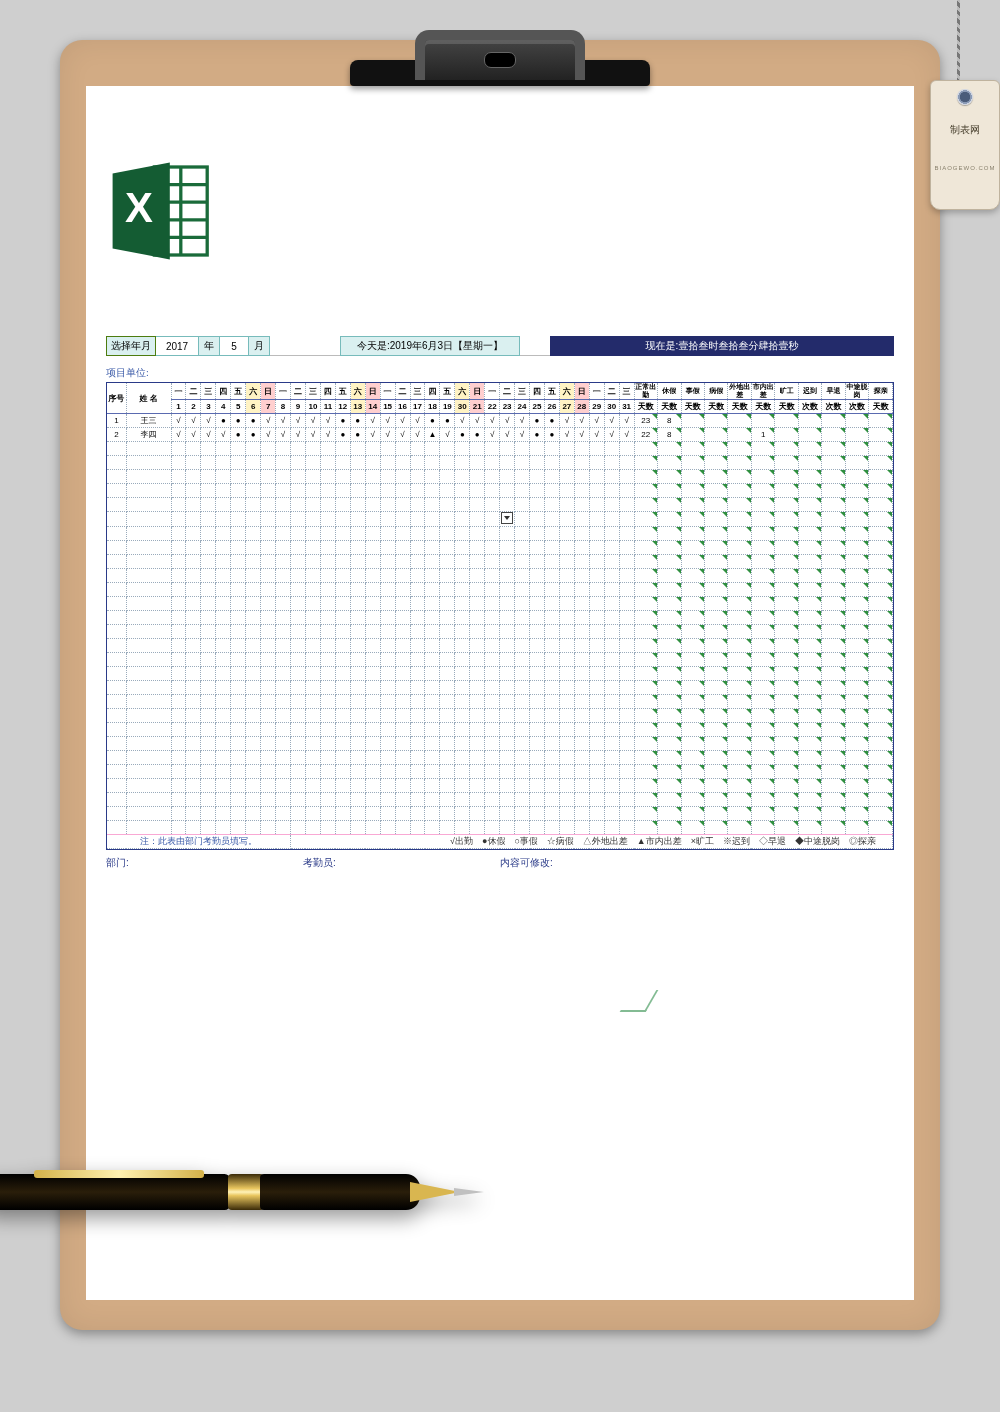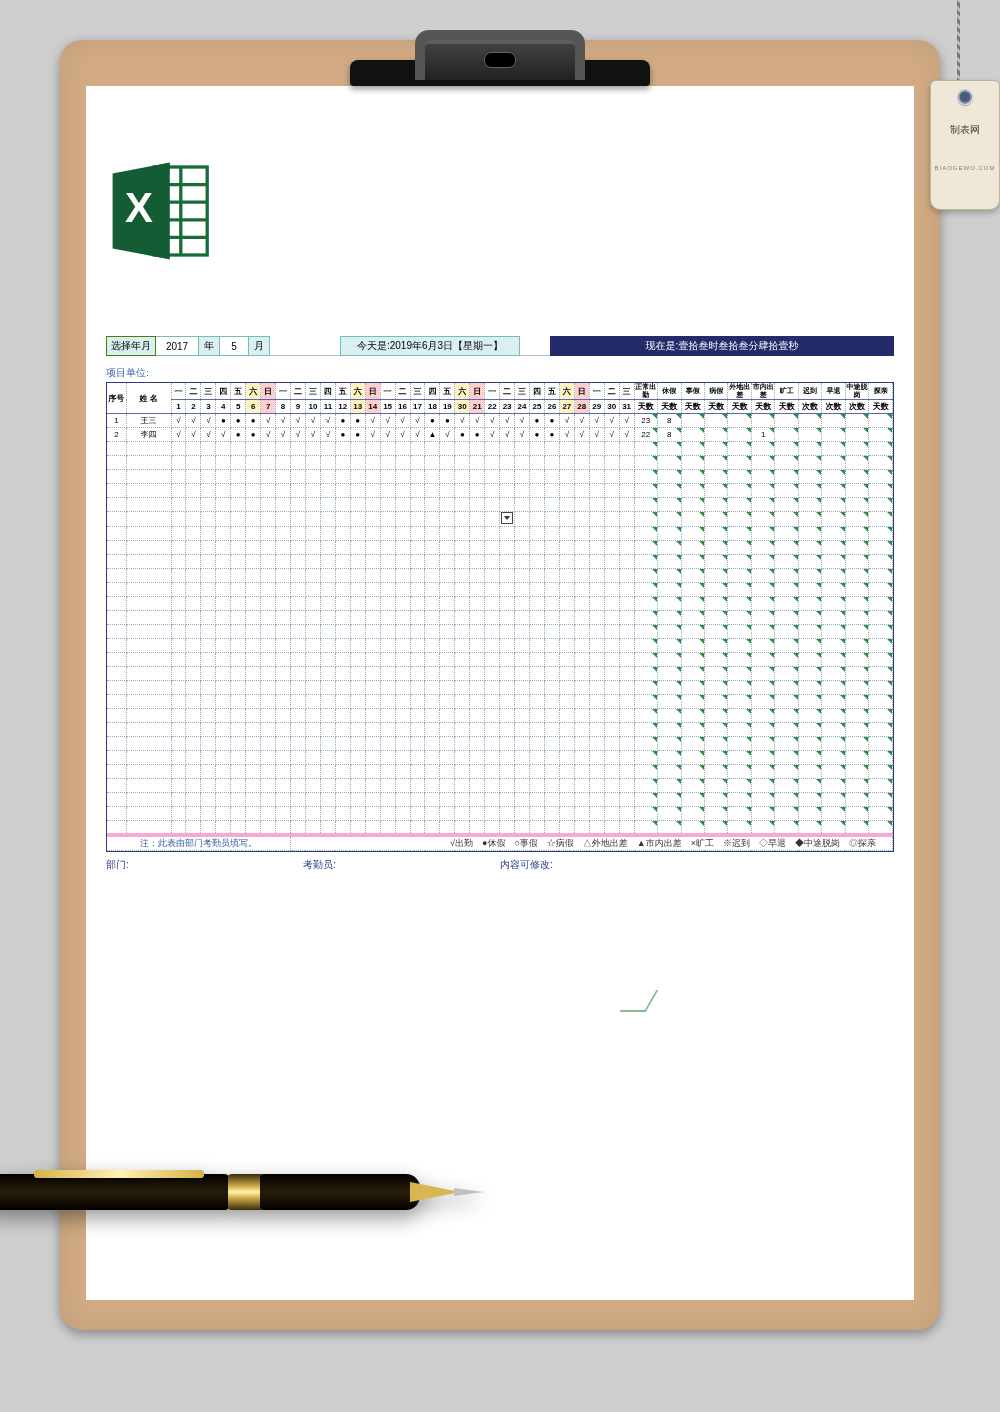--- a/index.html
+++ b/index.html
@@ -123,21 +123,21 @@
     border:1px solid #444; position:relative;
   }
   .dropdown::after{
     content:""; position:absolute; left:2px; top:3px;
     border-left:3px solid transparent; border-right:3px solid transparent;
     border-top:4px solid #333;
   }
 
   .note-row td {
     text-align:left; font-size:9px; color:#3a5aa8; height:34px;
-    border-top:4px solid #f9a8d4; padding:4px 4px 0 4px;
+    border-top:1px solid #f9a8d4; padding:4px 4px 0 4px;
     border-right:none;
   }
   .note-row .legend { color:#333; text-align:right; padding-right:16px; font-family: Arial, sans-serif;}
 
   .signrow {
     display:flex; font-size:10px; color:#2a3a88;
     margin: 6px 20px 0 20px; justify-content: space-between;
   }
   .signrow .seg { flex: 1; }
 

